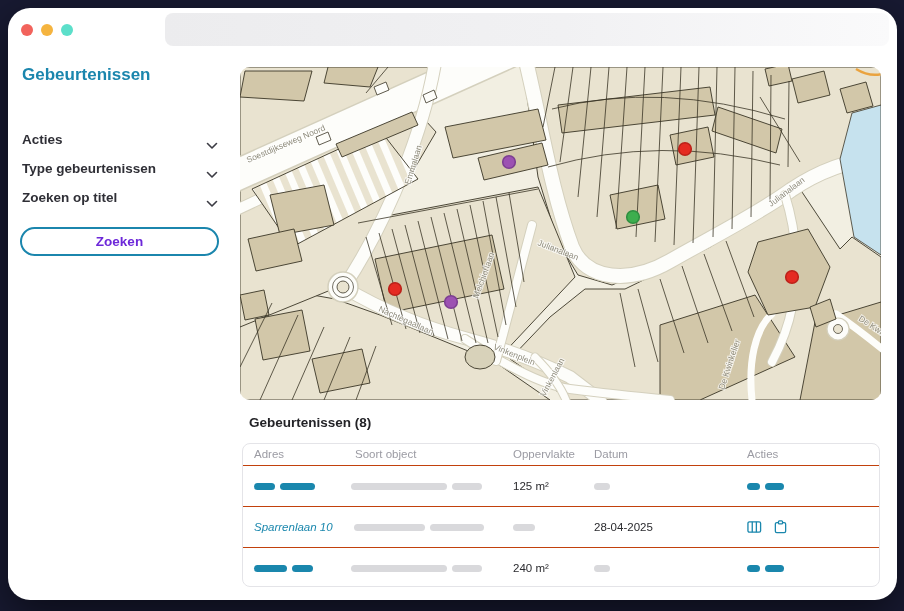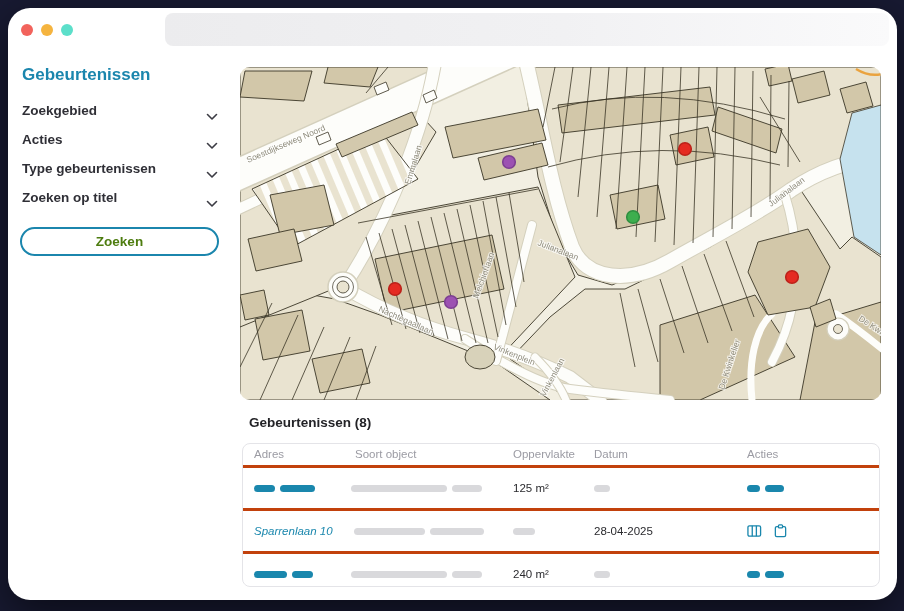--- a/index.html
+++ b/index.html
@@ -11,33 +11,33 @@
   .dots{position:absolute;left:13px;top:16px;display:flex;gap:8px;}
   .dot{width:12px;height:12px;border-radius:50%;}
   .urlbar{position:absolute;left:157px;top:5px;width:724px;height:33px;border-radius:8px;
           background:linear-gradient(90deg,#ececee 0%,#f1f1f3 55%,#fafafb 100%);}
   
   .side-title{position:absolute;left:14px;top:57px;font-size:17px;font-weight:700;color:#1b86ad;}
   .filter{position:absolute;left:14px;width:196px;height:22px;cursor:pointer;}
   .filter .lbl{font-size:13.5px;font-weight:700;color:#2f2f36;line-height:22px;}
   .filter .chev{position:absolute;right:0;top:7px;}
   .zoeken-btn{position:absolute;left:12px;top:219px;width:195px;height:25px;border:2px solid #1b86ad;
-          border-radius:15px;color:#4d7c0f;font-weight:700;font-size:13.5px;text-align:center;
+          border-radius:15px;color:#6d28d9;font-weight:700;font-size:13.5px;text-align:center;
           line-height:25px;background:#fff;cursor:pointer;}
   
   .map{position:absolute;left:232px;top:59px;width:641px;height:333px;border-radius:10px;overflow:hidden;}
   .map svg{display:block;}
   .street-label{font-size:8.5px;fill:#8f8c7c;paint-order:stroke;stroke:rgba(255,255,255,.7);stroke-width:2px;}
   
   .results-heading{position:absolute;left:241px;top:407px;font-size:13.5px;font-weight:700;color:#232327;}
   .table{position:absolute;left:234px;top:435px;width:638px;height:144px;border:1px solid #e4e4e8;
          border-radius:8px;box-sizing:border-box;background:#fff;}
   .thead{position:relative;height:21px;}
   .th{position:absolute;top:0;line-height:21px;font-size:11.5px;color:#9b9ba3;}
-  .trow{position:relative;height:40px;border-top:3px solid #c2410c;}
+  .trow{position:relative;height:40px;border-top:1px solid #c2410c;}
   .cell{position:absolute;top:50%;transform:translateY(-50%);font-size:11.5px;color:#2a2a2e;white-space:nowrap;}
   .c1{left:11px}.c2{left:112px}.c3{left:270px}.c4{left:351px}.c5{left:504px}
   .pill{display:inline-block;height:7px;border-radius:4px;vertical-align:middle;margin-right:5px;}
   .pill.blue{background:#1a87ad;}
   .pill.gray{background:#d9d9dc;}
   .link{color:#1a87ad;cursor:pointer;font-style:italic;}
   .act-icons svg{vertical-align:middle;margin-right:8px;cursor:pointer;}
 </style>
 </head>
 <body>
@@ -46,28 +46,20 @@
 
   <div class="dots">
     <div class="dot" style="background:#f2635c"></div>
     <div class="dot" style="background:#f5b43f"></div>
     <div class="dot" style="background:#5cdfca"></div>
   </div>
   <div class="urlbar"></div>
 
   <div class="side-title">Gebeurtenissen</div>
 
-  <div class="filter" style="top:92px">
-    <span class="lbl">Zoekgebied</span>
-    <span class="chev">
-      <svg width="12" height="8" viewBox="0 0 12 8">
-          <path d="M1.5 1.5 L6 6 L10.5 1.5" fill="none" stroke="#3c3c44" stroke-width="1.6" stroke-linecap="round" stroke-linejoin="round"></path>
-        </svg>
-    </span>
-  </div>
   <div class="filter" style="top:121px">
     <span class="lbl">Acties</span>
     <span class="chev">
       <svg width="12" height="8" viewBox="0 0 12 8">
           <path d="M1.5 1.5 L6 6 L10.5 1.5" fill="none" stroke="#3c3c44" stroke-width="1.6" stroke-linecap="round" stroke-linejoin="round"></path>
         </svg>
     </span>
   </div>
   <div class="filter" style="top:150px">
     <span class="lbl">Type gebeurtenissen</span>

